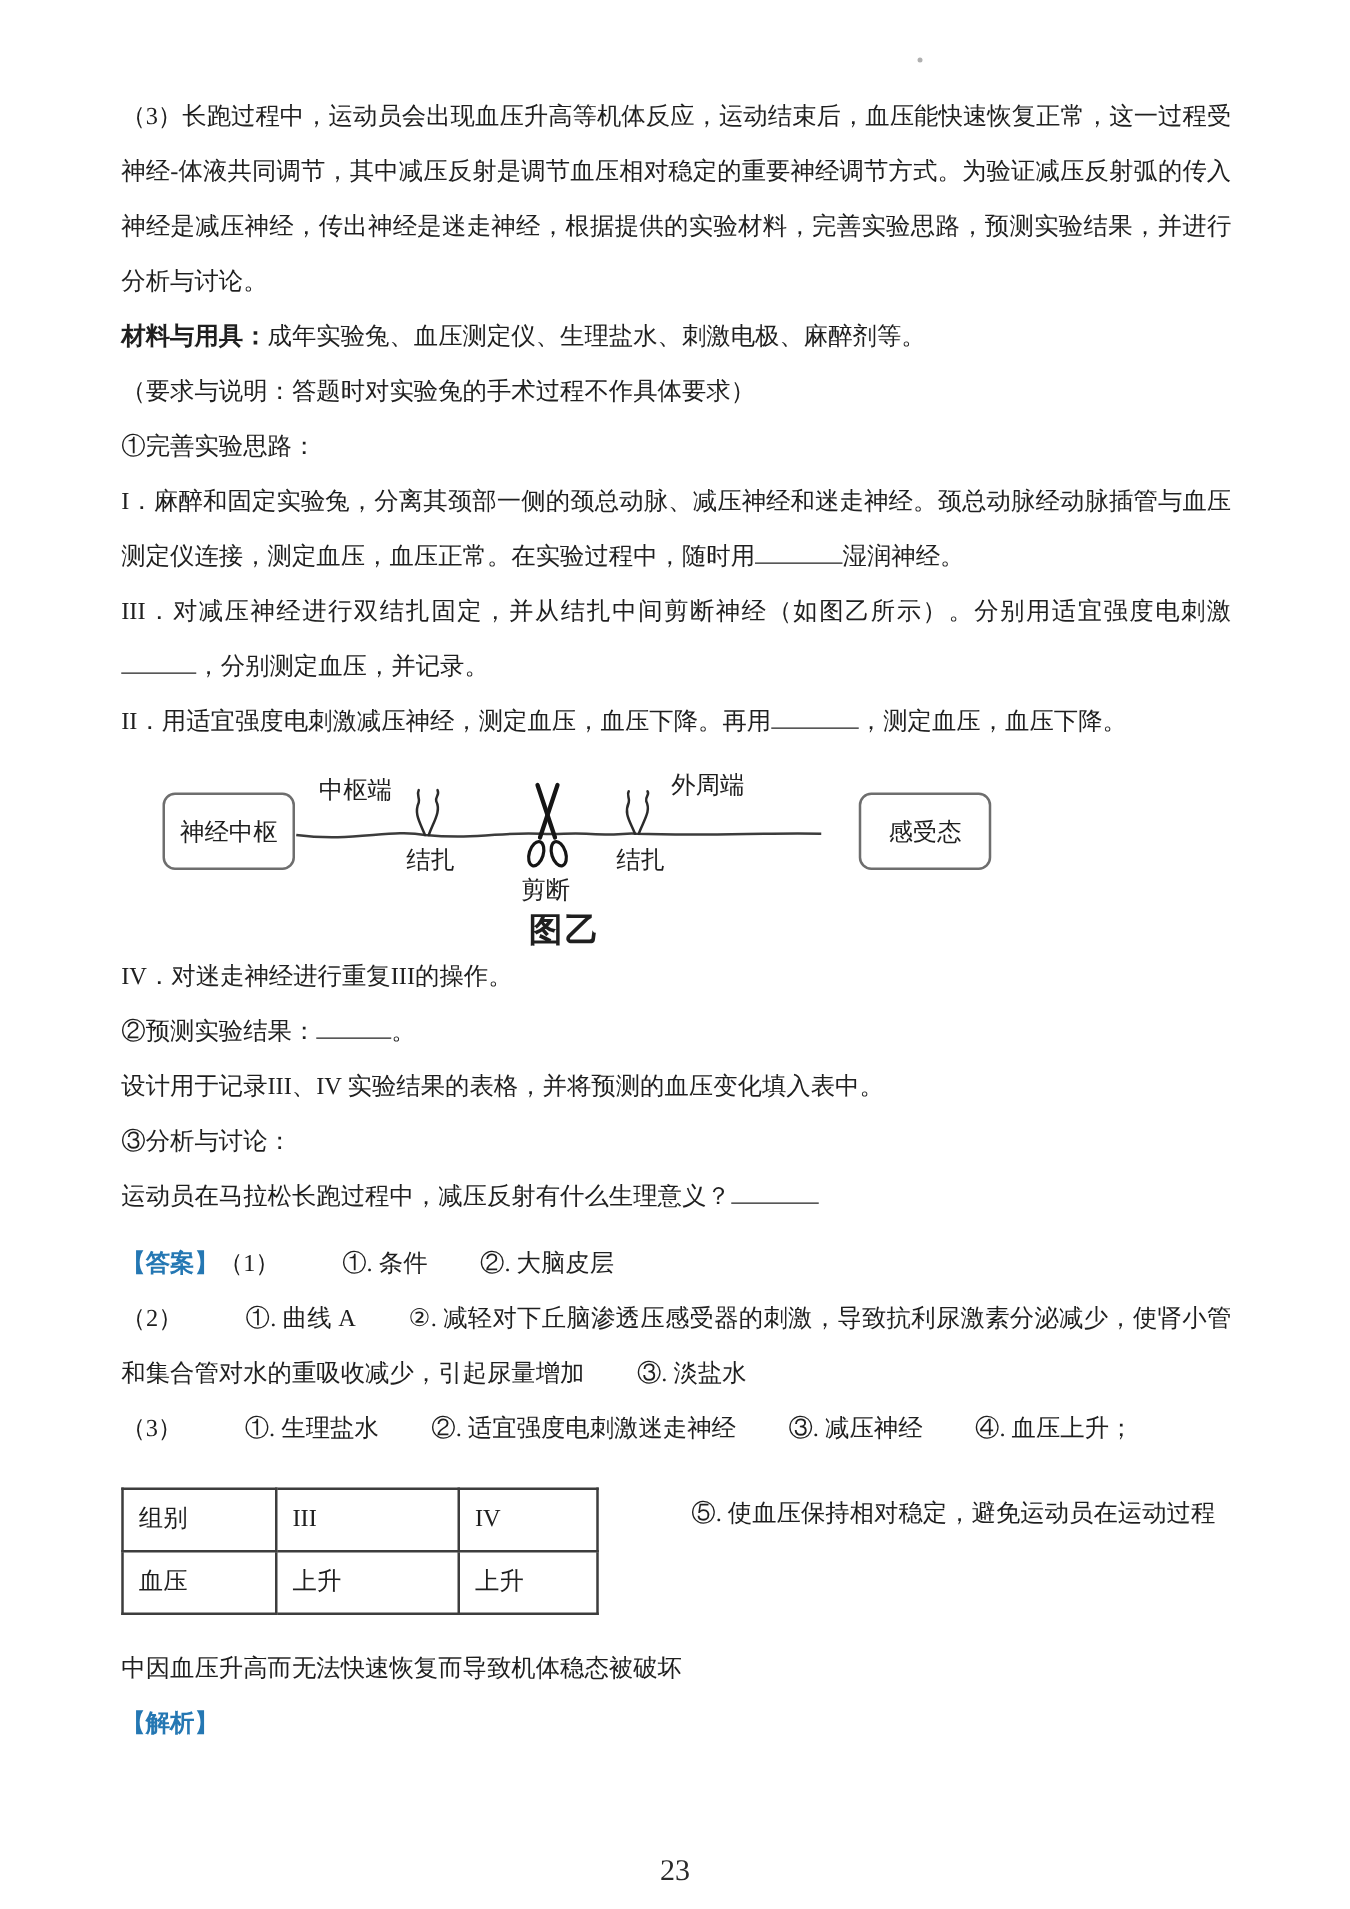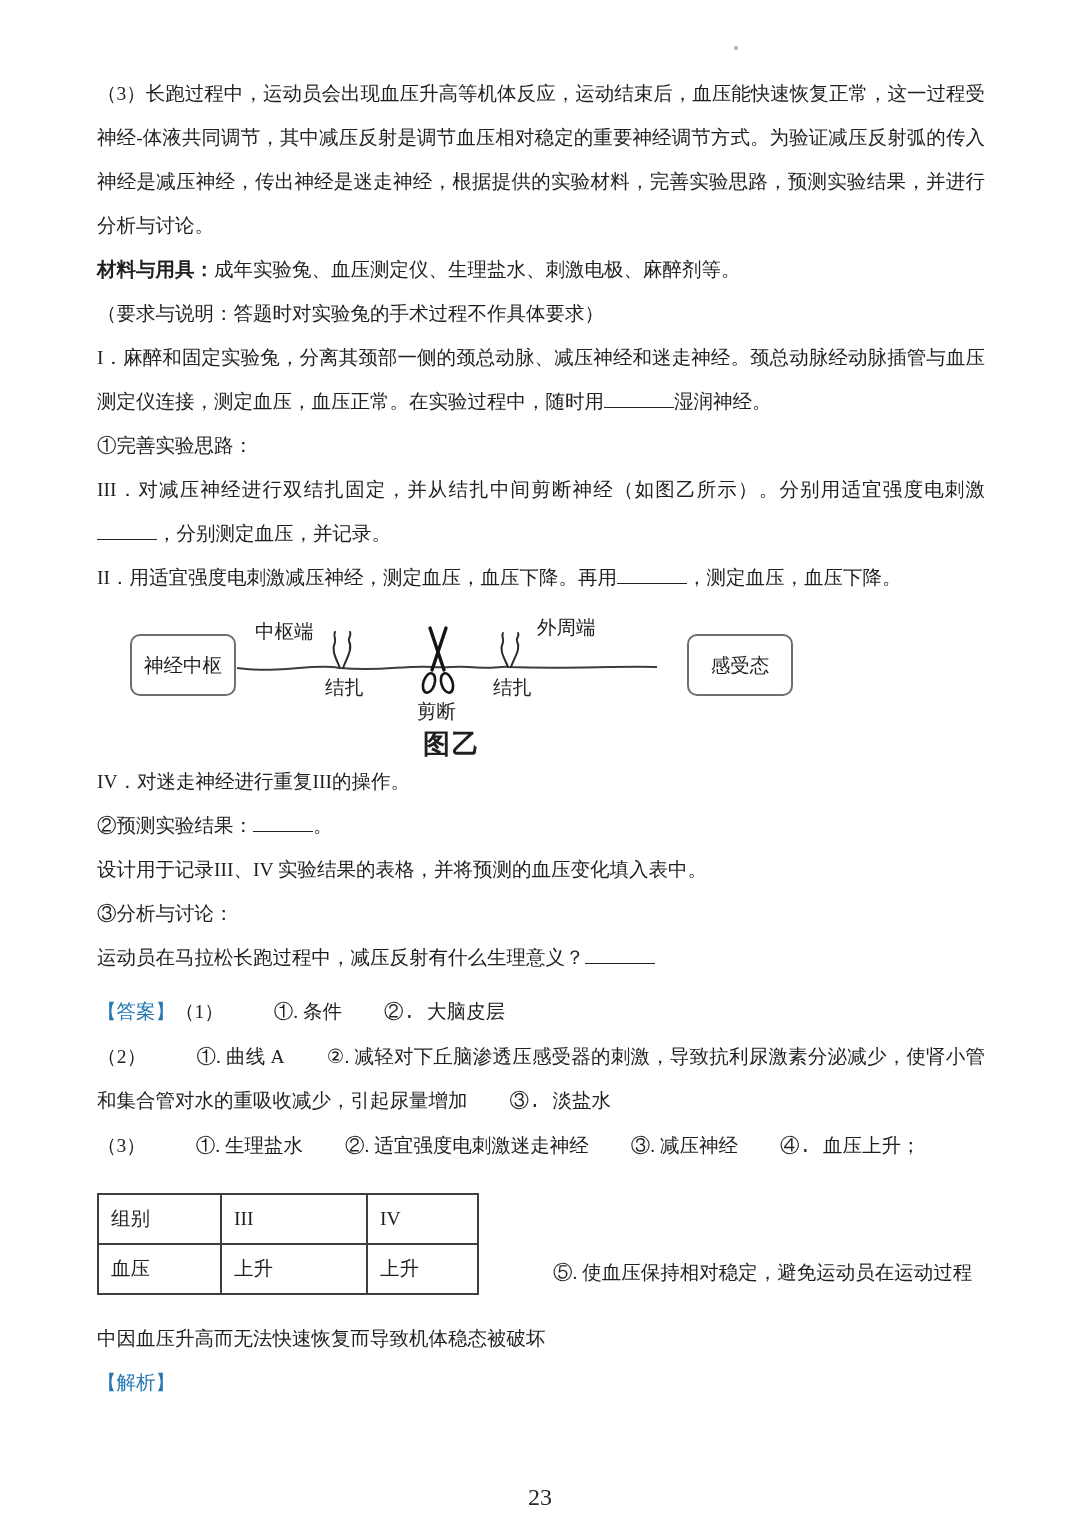--- a/index.html
+++ b/index.html
@@ -12,21 +12,21 @@
   .content {
     position:absolute; left:97px; top:72px; width:888px;
     font-size:19.5px; line-height:44px;
   }
   .para { text-align:justify; }
   .blank {
     display:inline-block; width:70px; height:19px;
     border-bottom:1.6px solid #222; vertical-align:baseline;
   }
   .blank.w60 { width:60px; }
-  .blue { color:#2477B3; font-weight:normal; }
+  .blue { color:#2477B3; font-weight:bold; }
   .bold { font-weight:bold; }
 
   
   .diagram { position:relative; height:152px; margin-top:8px; font-size:19.5px; }
   .dbox {
     position:absolute; top:26px; width:106px; height:62px;
     border:2px solid #6e6e6e; border-radius:10px;
     display:flex; align-items:center; justify-content:center;
     background:#fff; line-height:normal;
   }
@@ -41,25 +41,25 @@
   .dsvg { position:absolute; left:0; top:0; }
   .dcaption {
     position:absolute; left:0; top:118px; width:710px; text-align:center;
     font-size:27px; font-weight:bold; line-height:normal; letter-spacing:2px;
   }
 
   
   .ans { text-align:justify; }
   .ans .num  { margin-right:50px; }
   .ans .item { margin-right:42px; }
-  .ans .item:last-child { margin-right:0;font-family:Liberation Mono, monospace; }
+  .ans .item:last-child { margin-right:0; }
   .ans-block { margin-top:10px; }
 
   
-  .table-row-flex { display:flex; align-items:flex-end; margin-top:24px; }
+  .table-row-flex { display:flex; align-items:flex-start; margin-top:24px; }
   table.result { border-collapse:collapse; }
   table.result td {
     border:2px solid #3d3d3d; height:50px; padding-left:12px;
     font-size:19.5px; vertical-align:middle;
   }
   td.c1 { width:123px; } td.c2 { width:146px; } td.c3 { width:111px; }
   .item5 { margin-left:74px; white-space:nowrap; }
 
   .cont-line { margin-top:22px; }
 
@@ -79,23 +79,23 @@
   <div class="artifact-dot"></div>
 
   <div class="content">
 
     <p class="para">（3）长跑过程中，运动员会出现血压升高等机体反应，运动结束后，血压能快速恢复正常，这一过程受神经-体液共同调节，其中减压反射是调节血压相对稳定的重要神经调节方式。为验证减压反射弧的传入神经是减压神经，传出神经是迷走神经，根据提供的实验材料，完善实验思路，预测实验结果，并进行分析与讨论。</p>
 
     <p class="para"><span class="bold">材料与用具：</span><span>成年实验兔、血压测定仪、生理盐水、刺激电极、麻醉剂等。</span></p>
 
     <p class="para">（要求与说明：答题时对实验兔的手术过程不作具体要求）</p>
 
+    <p class="para">①完善实验思路：</p>
+
     <p class="para"><span>I．麻醉和固定实验兔，分离其颈部一侧的颈总动脉、减压神经和迷走神经。颈总动脉经动脉插管与血压测定仪连接，测定血压，血压正常。在实验过程中，随时用</span><span class="blank"></span><span>湿润神经。</span></p>
-
-    <p class="para">①完善实验思路：</p>
 
     <p class="para"><span>III．对减压神经进行双结扎固定，并从结扎中间剪断神经（如图乙所示）。分别用适宜强度电刺激</span><span class="blank w60"></span><span>，分别测定血压，并记录。</span></p>
 
     <p class="para"><span>II．用适宜强度电刺激减压神经，测定血压，血压下降。再用</span><span class="blank"></span><span>，测定血压，血压下降。</span></p>
 
     <div class="diagram">
       <svg class="dsvg" width="888" height="152" viewBox="0 0 888 152">
 
         <path d="M140,60 C185,66 215,55 243,60 C285,64 305,57 336,59 C352,60 356,58 372,59 C395,61 404,58 412,59 C470,61 515,58 560,59" stroke="#3c3c3c" stroke-width="2" fill="none"></path>
 

